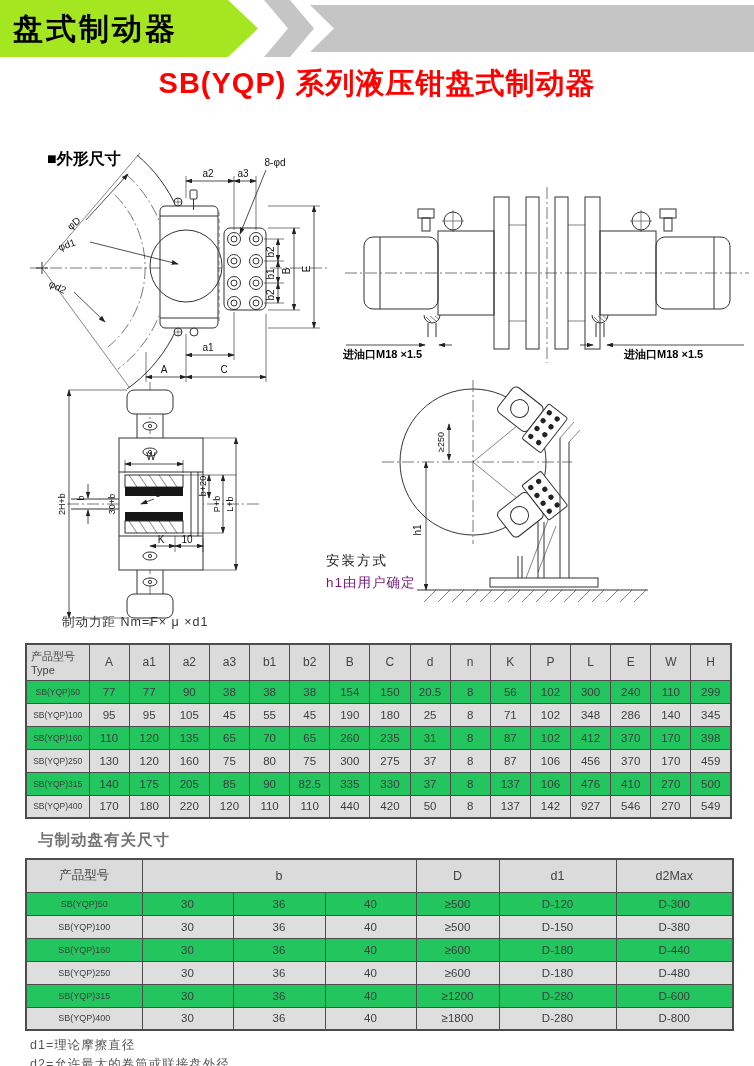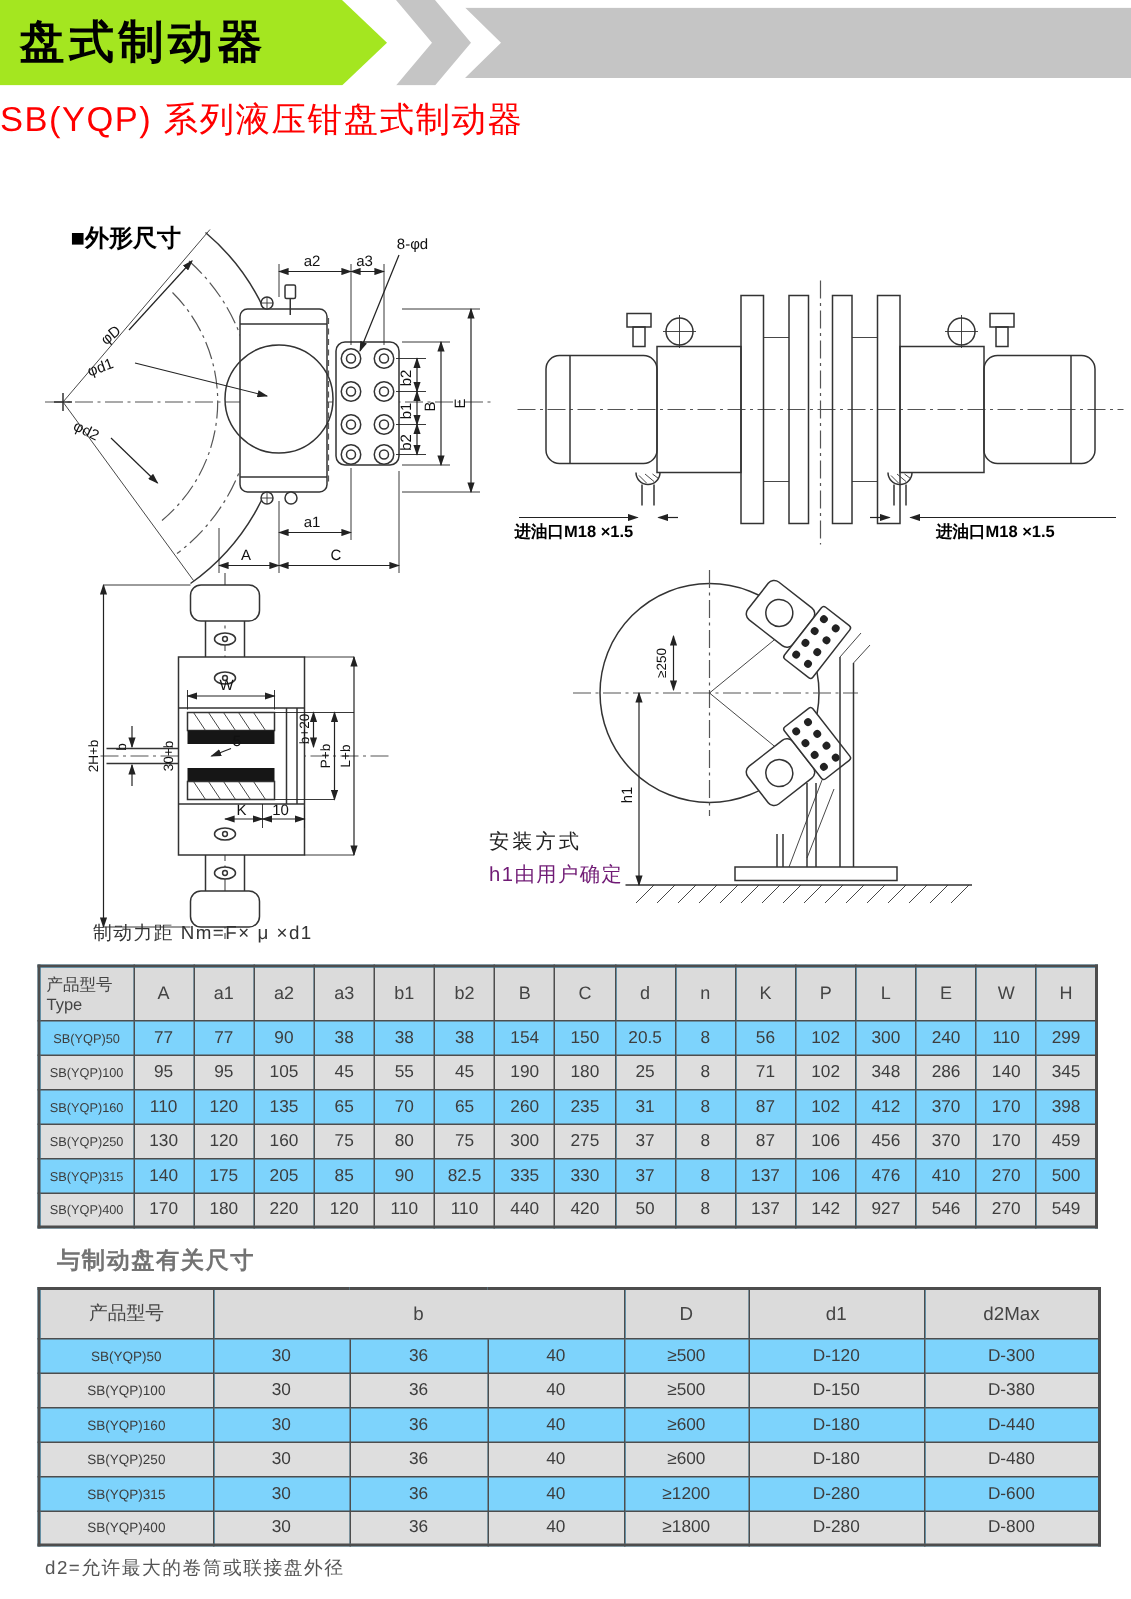--- a/index.html
+++ b/index.html
@@ -7,41 +7,41 @@
   body{font-family:"Liberation Sans","DejaVu Sans",sans-serif;color:#222}
   .page{position:relative;width:754px;height:1066px;background:#fff;overflow:hidden;outline:1px solid #ddd;margin:0 auto}
   .abs{position:absolute}
 
   
   .banner-green{left:0;top:0;width:258px;height:57px;clip-path:polygon(0 0,228px 0,100% 50%,228px 100%,0 100%)}
   .banner-text{left:13px;top:10px;font-size:30px;font-weight:bold;color:#000;letter-spacing:3px;line-height:38px}
   .chev{left:264px;top:0;width:50px;height:57px;clip-path:polygon(0 0,52% 0,100% 50%,52% 100%,0 100%,48% 50%)}
   .bar{left:310px;top:5px;width:444px;height:47px;clip-path:polygon(0 0,100% 0,100% 100%,0 100%,24px 50%)}
 
-  .page-title{left:0;top:64px;width:100%;text-align:left;font-size:23px;font-weight:normal;letter-spacing:1px}
+  .page-title{left:0;top:64px;width:100%;text-align:center;font-size:29px;font-weight:bold;letter-spacing:1px}
   .section-label{left:47px;top:149px;font-size:16px;font-weight:bold;color:#000}
 
   
   svg{position:absolute;overflow:visible}
   .s{fill:none;stroke:#333;stroke-width:1}
   .sf{fill:#fff;stroke:#333;stroke-width:1}
   .cdash{fill:none;stroke:#555;stroke-width:.8;stroke-dasharray:12 3 2 3}
   .hdash{fill:none;stroke:#555;stroke-width:.8;stroke-dasharray:4 3}
   .dim{stroke:#222;stroke-width:.8;fill:none}
   .ext{stroke:#222;stroke-width:.6;fill:none}
   .thin{stroke:#333;stroke-width:.6;fill:none}
   text.d{font-size:10px;fill:#111;text-anchor:middle;font-family:"Liberation Sans",sans-serif}
   text.db{font-size:11px;font-weight:bold;fill:#000;text-anchor:start;font-family:"Liberation Sans",sans-serif}
 
   .formula{left:62px;top:614px;font-size:12.5px;color:#333;letter-spacing:1px}
   .install-cap1{left:326px;top:552px;font-size:13.5px;color:#222;letter-spacing:2px}
   .install-cap2{left:326px;top:574px;font-size:13.5px;color:#701a75;letter-spacing:1px}
 
   
-  table{position:absolute;border-collapse:collapse;table-layout:fixed;background:#7dd3fc}
+  table{position:absolute;border-collapse:collapse;table-layout:fixed;background:#22c55e}
   th,td{border:1px solid #4d4d4d;text-align:center;vertical-align:middle;overflow:hidden}
   .t1{left:25px;top:643px;width:707px;border:2px solid #4d4d4d}
   .t1 th{height:36px;background:#dbdbdb;font-size:12px;font-weight:normal;color:#444}
   .t1 th.model-h{font-size:11px;white-space:pre-line;text-align:left;padding-left:4px}
   .t1 td{height:23px;font-size:11.5px;color:#3d3d3d}
   .t1 td.model{font-size:8.5px}
   .t2{left:25px;top:858px;width:707px;border:2px solid #4d4d4d}
   .t2 th{height:33px;background:#dbdbdb;font-size:12.5px;font-weight:normal;color:#444}
   .t2 td{height:23px;font-size:11.5px;color:#3d3d3d}
   .t2 td.model{font-size:9px}
@@ -571,16 +571,17 @@
           <td>36</td>
           <td>40</td>
           <td>≥1800</td>
           <td>D-280</td>
           <td>D-800</td>
         </tr>
       </tbody>
   </table>
 
   <div class="abs notes" id="notes">
+    <div>d1=理论摩擦直径</div>
     <div>d2=允许最大的卷筒或联接盘外径</div>
   </div>
 
 </div>
 
 </body></html>

